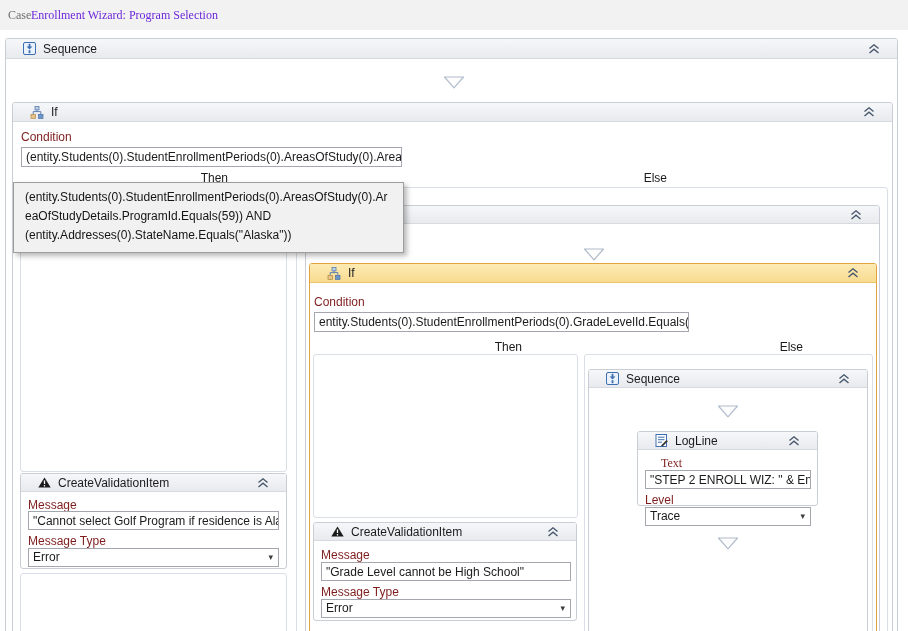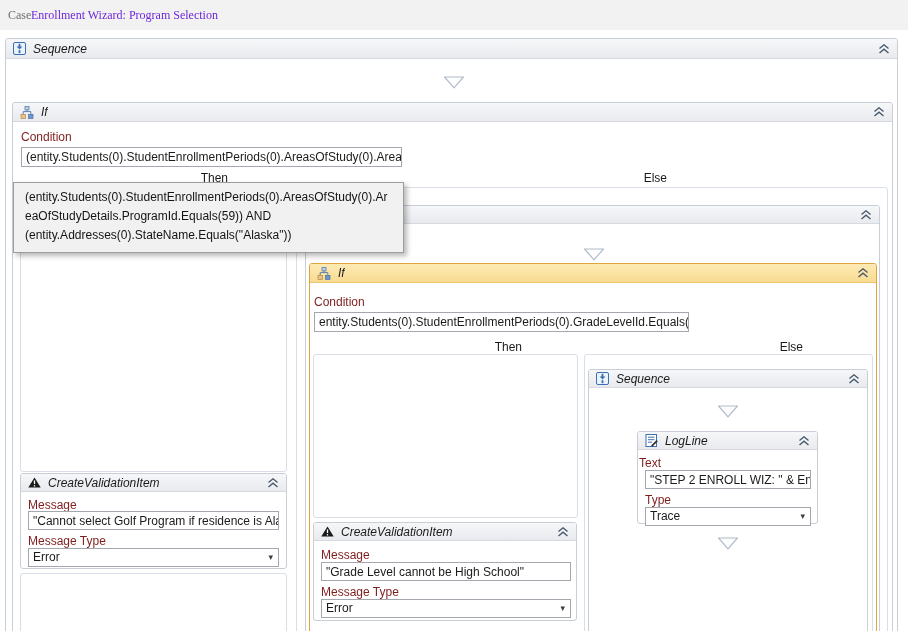--- a/index.html
+++ b/index.html
@@ -14,21 +14,21 @@
   .crumb-title { position:absolute; left:31px; top:8px; color:#6d28d9;text-align:center; }
 
   .activity {
     position:absolute; background:#fff;
     border:1px solid #c9ced6; border-radius:3px;
   }
   .activity > .hdr {
     position:absolute; left:0; top:0; right:0; height:19px;
     background:linear-gradient(#f6f7f9,#e8eaee);
     border-bottom:1px solid #d6dae0; border-radius:2px 2px 0 0;
-    display:flex; align-items:center; padding:0 7px; gap:7px;font-style:italic;
+    display:flex; align-items:center; padding:0 17px; gap:7px;
   }
   .hdr .ttl { white-space:nowrap; overflow:hidden; color:#1b1b1b; }
   .hdr .chev { margin-left:auto; display:flex; align-items:center; cursor:pointer; }
   .activity.sel { border-color:#e0a43e; }
   .activity.sel > .hdr {
     background:linear-gradient(#fdeab4,#f8db90);
     border-bottom-color:#ecc66a;
   }
   .slot {
     position:absolute; background:#fff;
@@ -234,41 +234,41 @@
                     <svg width="12" height="10" viewBox="0 0 12 10">
                         <path d="M1.5,4.6 L6,0.8 L10.5,4.6 M1.5,9 L6,5.2 L10.5,9" fill="none" stroke="#46566b" stroke-width="1.3"></path>
                       </svg>
                   </span>
                 </div>
 
                 <svg class="tri" style="left:128px;top:35px;" viewBox="0 0 22 13">
                     <polygon points="1.5,1 20.5,1 11,11.8" fill="#fdfdfe" stroke="#b1bcca" stroke-width="1.2" stroke-linejoin="round"></polygon>
                   </svg>
 
-                <div class="activity" style="left:48px;top:61px;width:181px;height:93px;">
+                <div class="activity" style="left:48px;top:61px;width:181px;height:75px;">
                   <div class="hdr" style="height:18px;">
                     <span class="icon">
                       <svg width="13" height="13" viewBox="0 0 13 13">
                           <rect x="1" y="0.5" width="10.5" height="12" fill="#fff" stroke="#3e6fb0"></rect>
                           <line x1="3" y1="3.2" x2="9.5" y2="3.2" stroke="#3e6fb0"></line>
                           <line x1="3" y1="5.7" x2="9.5" y2="5.7" stroke="#3e6fb0"></line>
                           <line x1="3" y1="8.2" x2="7" y2="8.2" stroke="#3e6fb0"></line>
                           <line x1="6.7" y1="12.2" x2="12.2" y2="6.7" stroke="#333" stroke-width="1.8"></line>
                         </svg>
                     </span>
                     <span class="ttl">LogLine</span>
                     <span class="chev">
                       <svg width="12" height="10" viewBox="0 0 12 10">
                           <path d="M1.5,4.6 L6,0.8 L10.5,4.6 M1.5,9 L6,5.2 L10.5,9" fill="none" stroke="#46566b" stroke-width="1.3"></path>
                         </svg>
                     </span>
                   </div>
-                  <div class="lbl" style="left:1px;top:24px;">Text</div>
+                  <div class="lbl" style="left:23px;top:24px;font-family:Liberation Serif, serif;">Text</div>
                   <div class="tbox" style="left:7px;top:38px;width:166px;height:19px;">"STEP 2 ENROLL WIZ: " &amp; Environm</div>
-                  <div class="lbl" style="left:7px;top:61px;">Type</div>
+                  <div class="lbl" style="left:7px;top:61px;">Level</div>
                   <div class="dd" style="left:7px;top:75px;width:166px;">
                     <span>Trace</span>
                     <span class="arrow">▾</span>
                   </div>
                 </div>
 
                 <svg class="tri" style="left:128px;top:167px;" viewBox="0 0 22 13">
                     <polygon points="1.5,1 20.5,1 11,11.8" fill="#fdfdfe" stroke="#b1bcca" stroke-width="1.2" stroke-linejoin="round"></polygon>
                   </svg>
 

